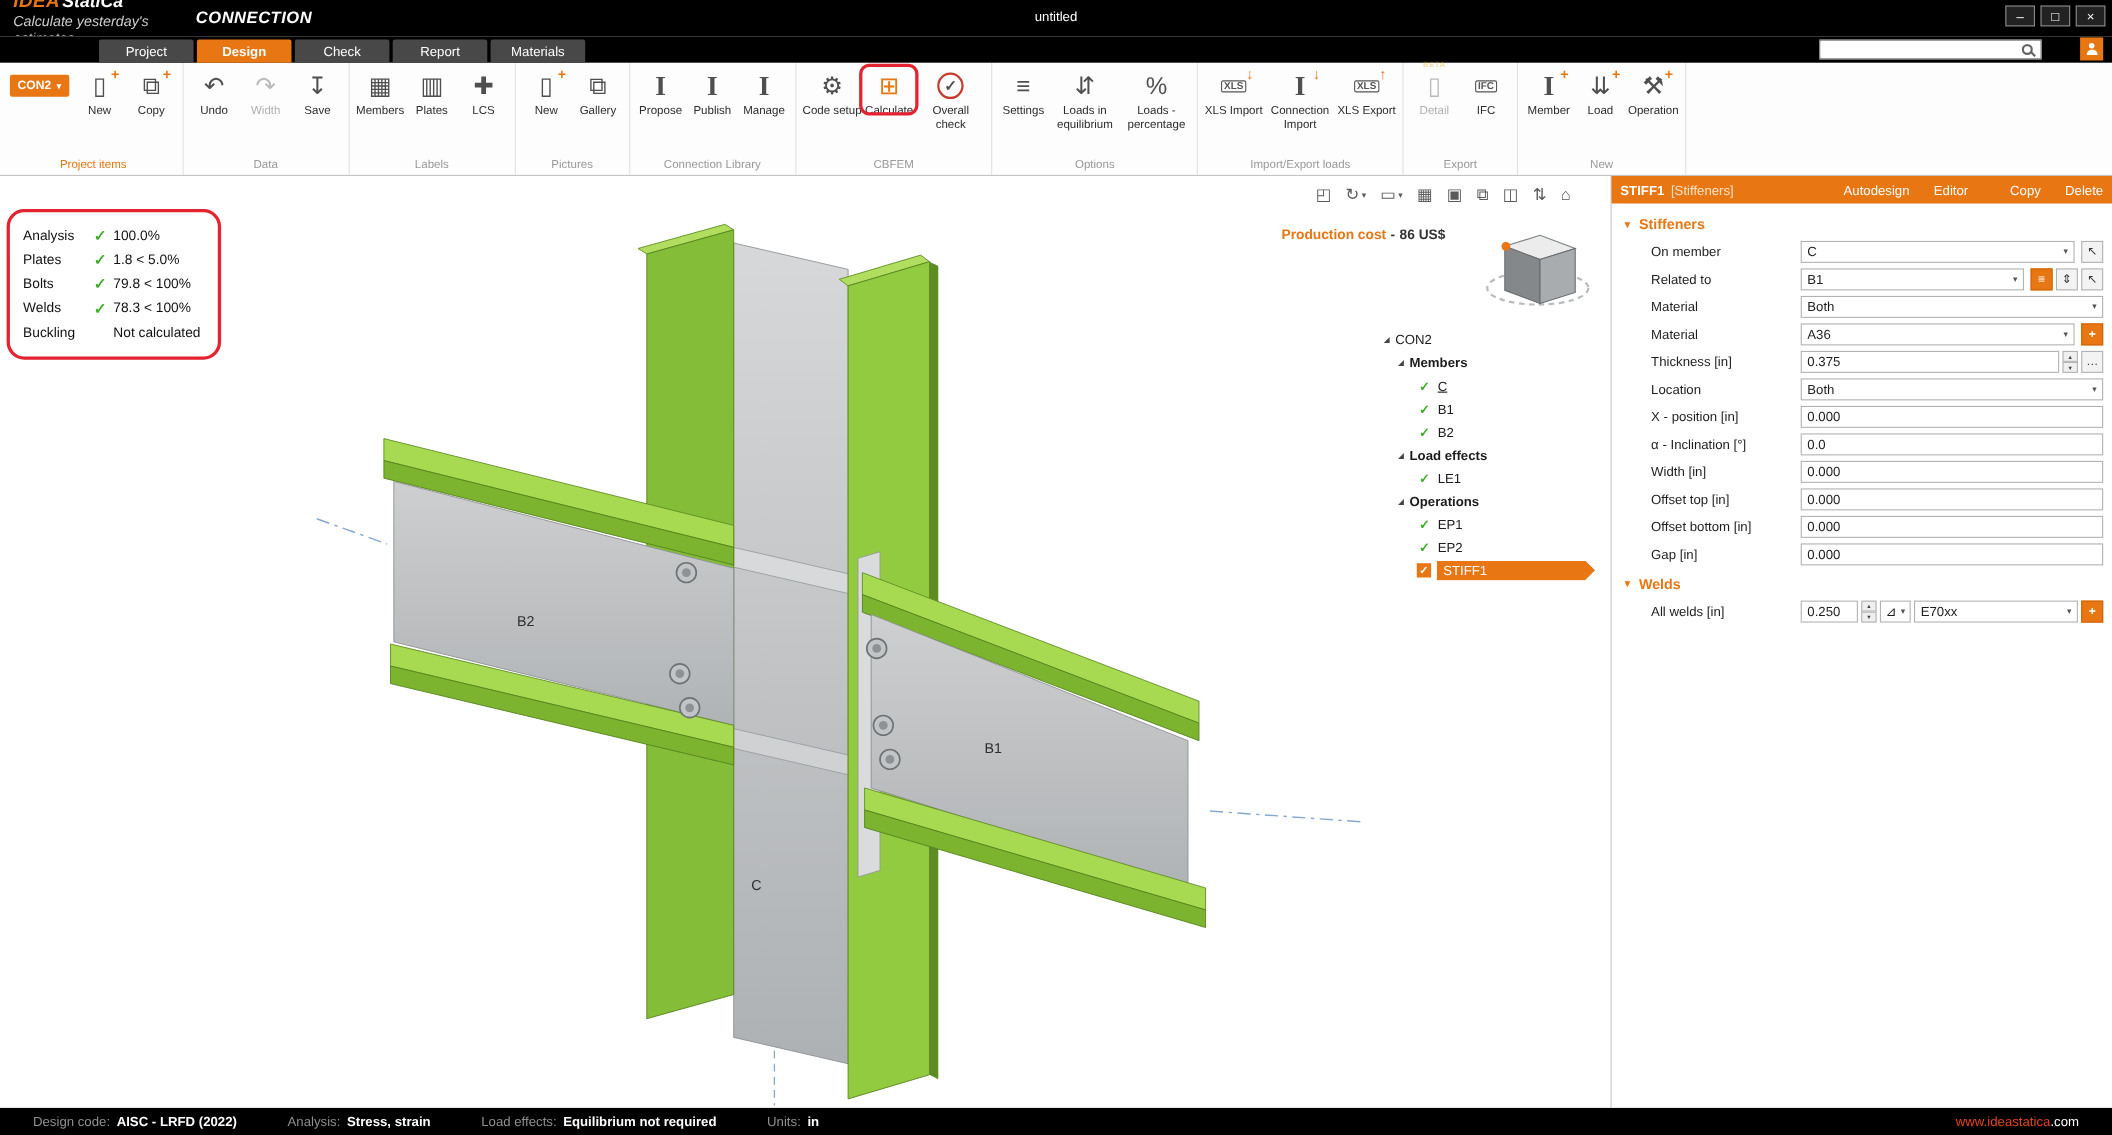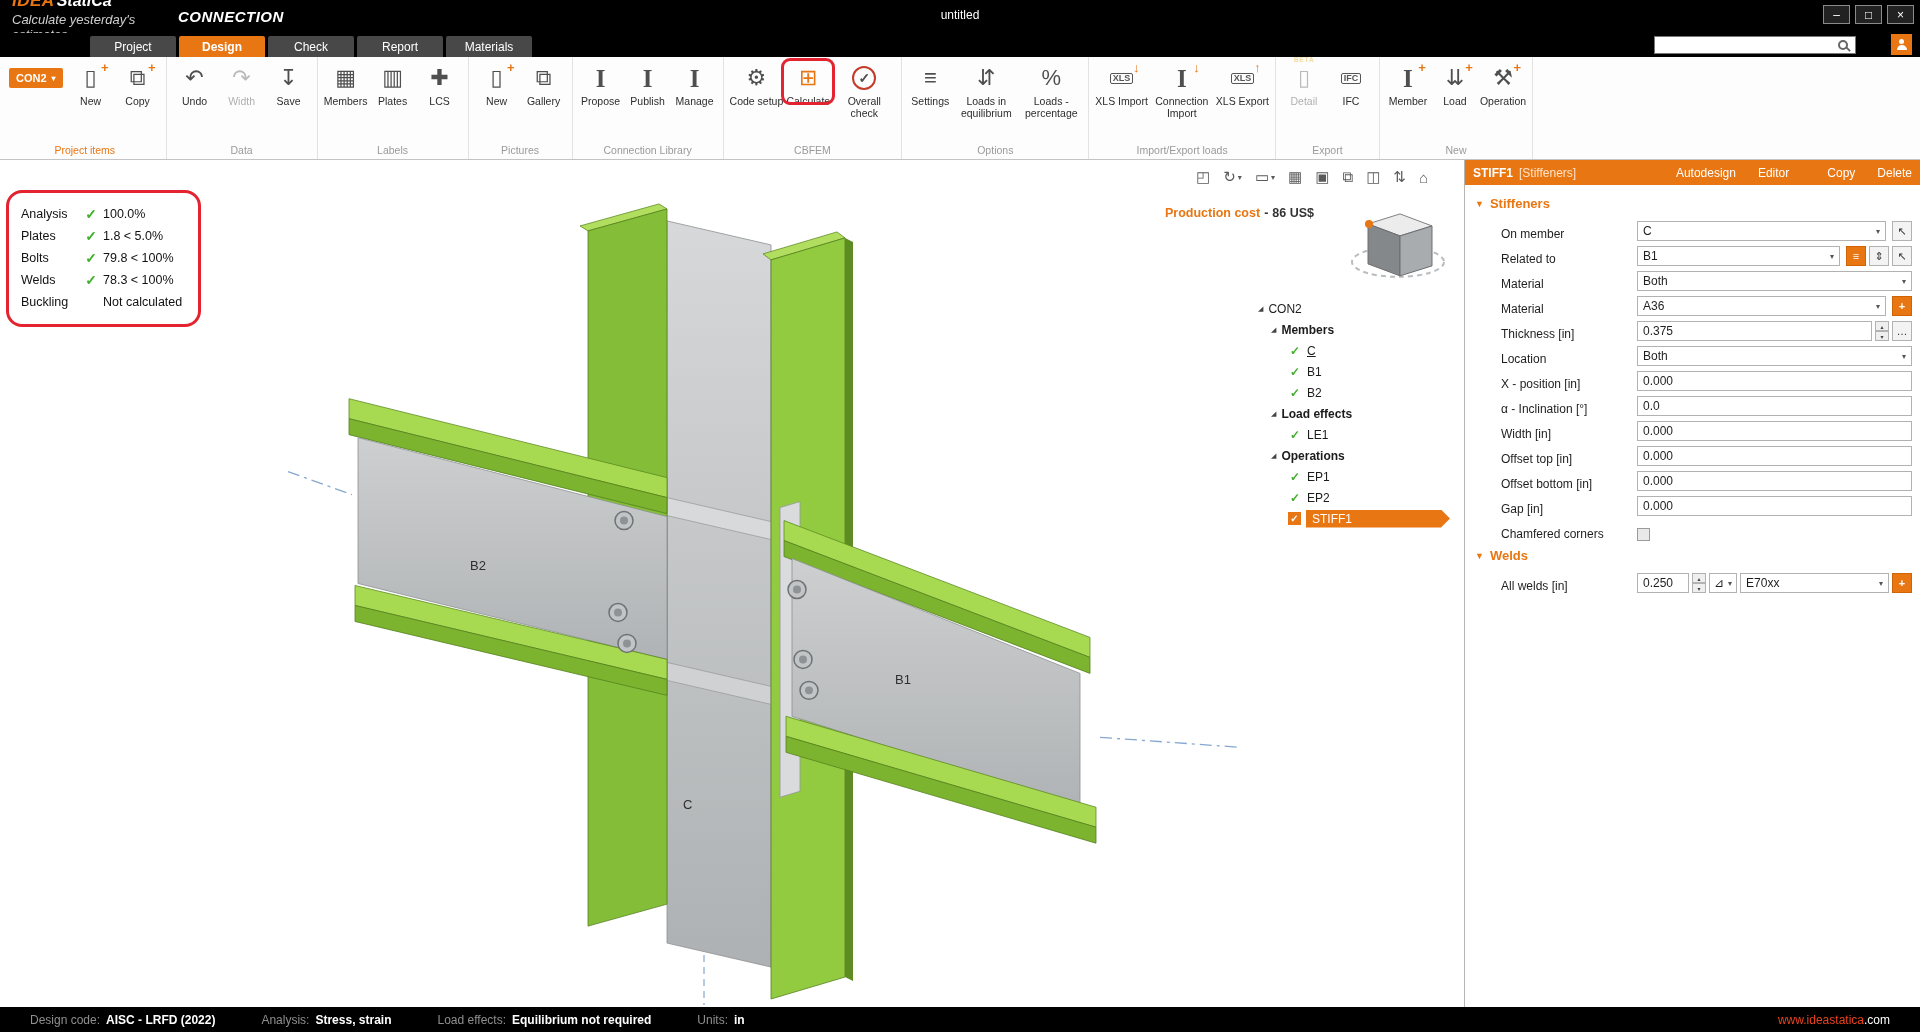--- a/index.html
+++ b/index.html
@@ -90,21 +90,21 @@
 .panel-header{height:25px;background:#e87613;color:#fff;display:flex;align-items:center;padding:0 8px;font-size:12px;gap:6px;flex:none}
 .ph-title{font-weight:bold}
 .ph-sub{color:#ffe3c8}
 .ph-actions{margin-left:auto;display:flex;gap:22px;font-weight:normal}
 .ph-act{cursor:default}
 .ph-act.gap{margin-left:16px}
 .panel-body{flex:1;overflow:hidden;padding-top:4px}
 .psech{display:flex;align-items:center;gap:6px;padding:7px 8px 5px 10px;color:#e87613;cursor:default}
 .pscar{font-size:9px}
 .pstit{font-size:13px;font-weight:bold}
-.prow{display:flex;align-items:flex-end;height:25px;padding:0 8px 0 36px}
+.prow{display:flex;align-items:center;height:25px;padding:0 8px 0 36px}
 .plbl{width:136px;flex:none;font-size:12px;color:#1e1e1e}
 .pctl{flex:1;display:flex;align-items:center;gap:3px;min-width:0}
 .ctl{height:20px;border:1px solid #b2b2b2;background:#fff;display:flex;align-items:center;font-size:12px;color:#1e1e1e;padding:0 5px;cursor:default}
 .ctl.grow{flex:1;min-width:0}
 .cv{flex:1;text-align:left;white-space:nowrap;overflow:hidden}
 .cdd{font-size:8px;color:#555;margin-left:4px;flex:none}
 .spacer{flex:1}
 .spin{display:flex;flex-direction:column;width:14px;flex:none}
 .spb{height:10px;border:1px solid #b2b2b2;background:#efefef;font-size:6px;display:flex;align-items:center;justify-content:center;color:#444;cursor:default}
 .sq{width:20px;height:20px;border:1px solid #b2b2b2;background:#f3f3f3;display:flex;align-items:center;justify-content:center;font-size:11px;color:#333;flex:none;cursor:default}
@@ -697,26 +697,20 @@
               <span class="cv">0.000</span>
             </div>
           </div>
         </div>
         <div class="prow">
           <span class="plbl">Gap [in]</span>
           <div class="pctl">
             <div class="ctl inp grow">
               <span class="cv">0.000</span>
             </div>
-          </div>
-        </div>
-        <div class="prow">
-          <span class="plbl">Chamfered corners</span>
-          <div class="pctl">
-            <span class="cbox"></span>
           </div>
         </div>
         <div class="psech">
           <span class="pscar">▼</span>
           <span class="pstit">Welds</span>
         </div>
         <div class="prow">
           <span class="plbl">All welds [in]</span>
           <div class="pctl">
             <div class="ctl inp" style="width: 52px;">

